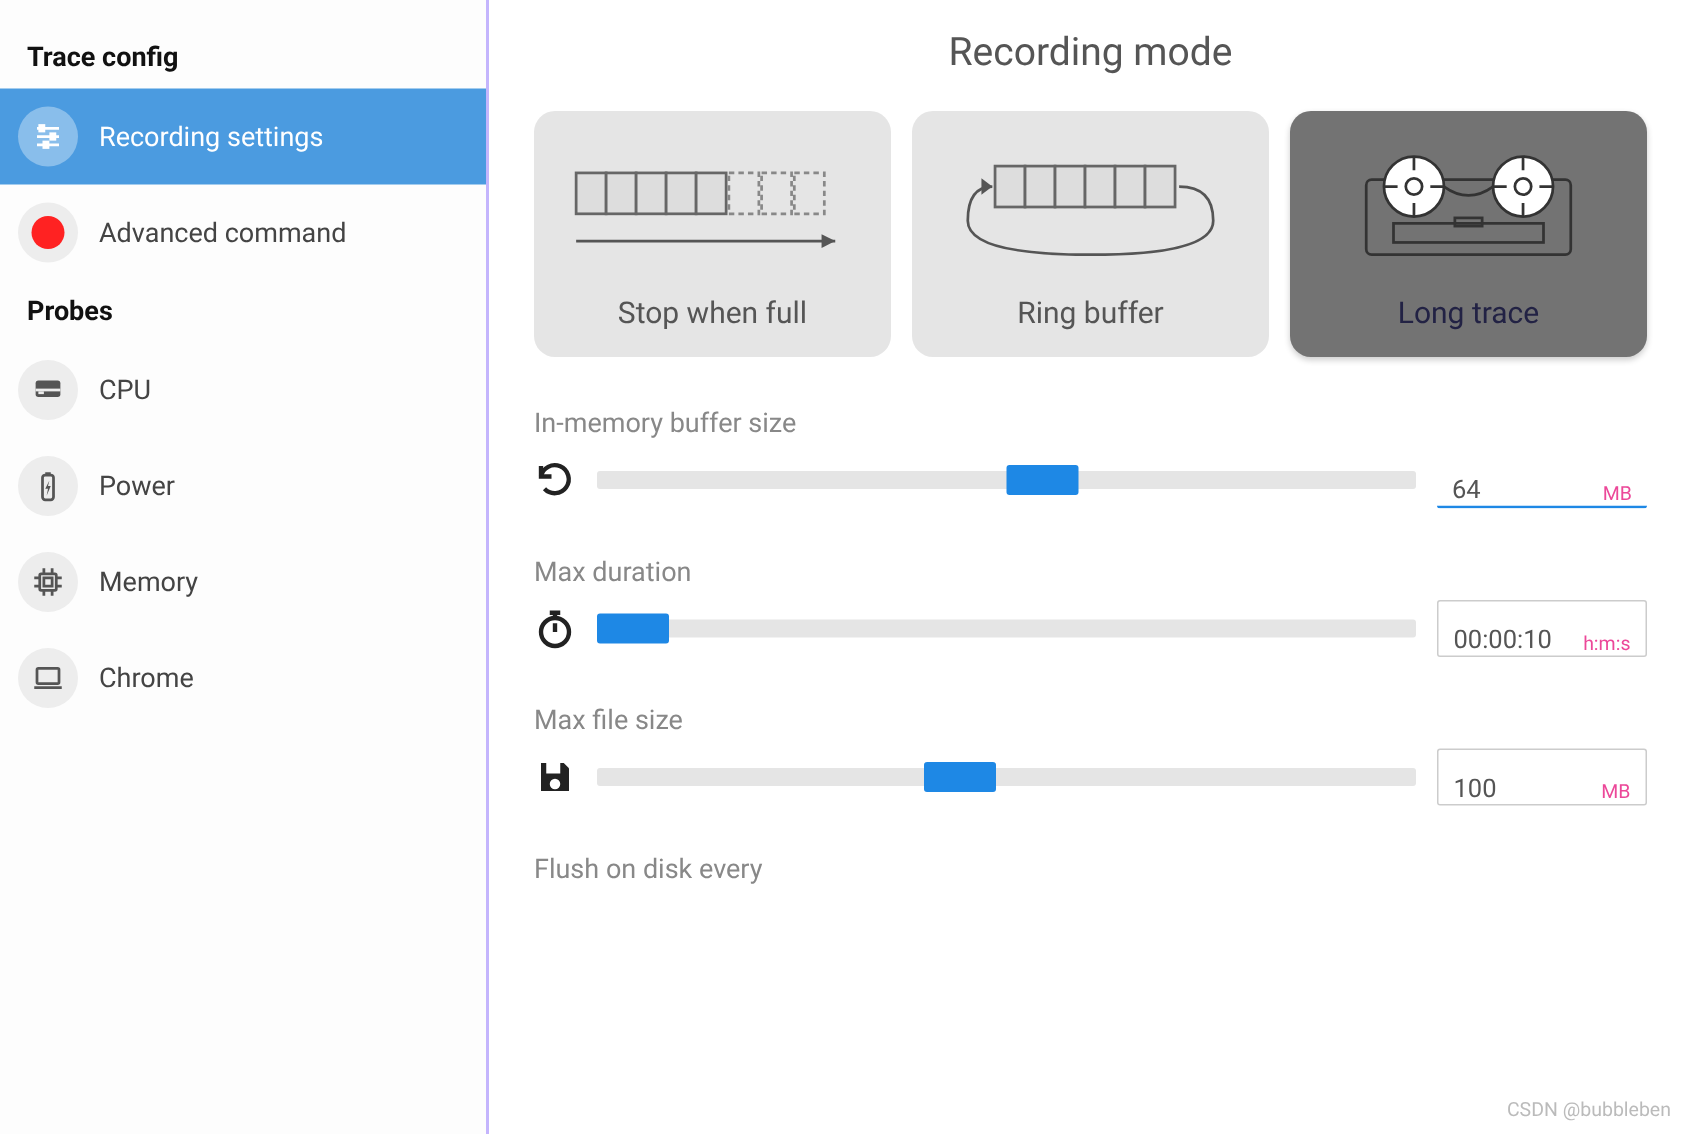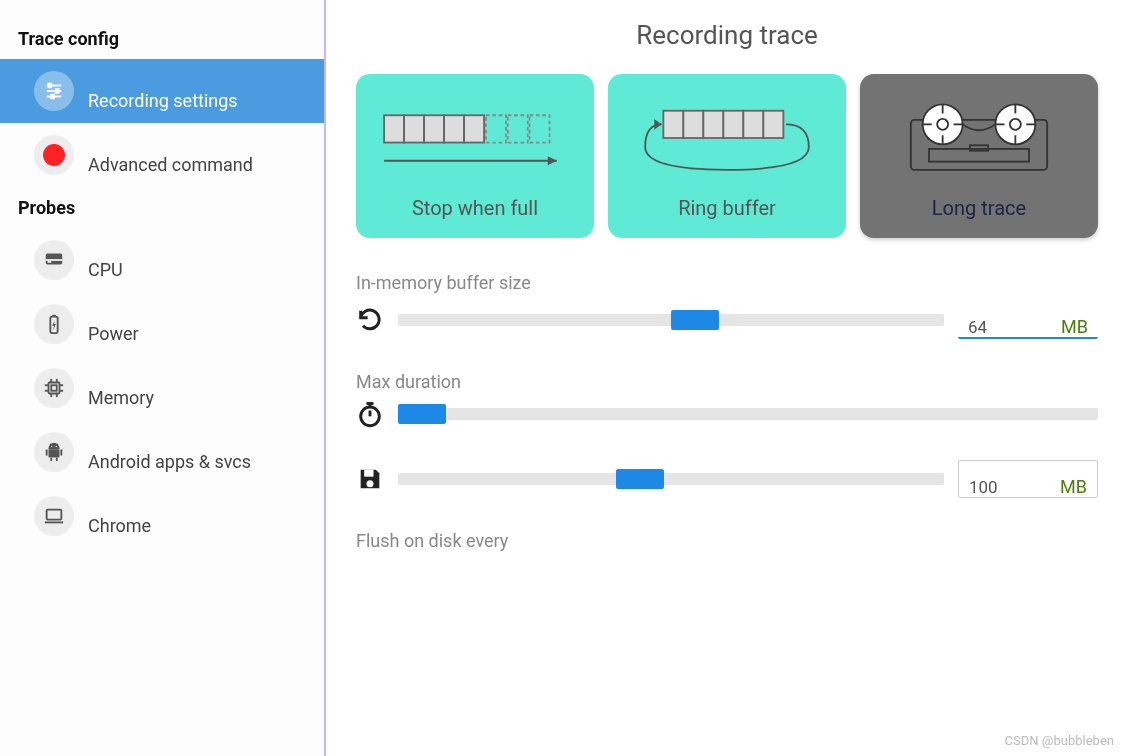--- a/index.html
+++ b/index.html
@@ -18,23 +18,23 @@
   padding-top: 18px;
 }
 .sidebar .section-title {
   font-weight: 700;
   font-size: 18px;
   padding: 10px 18px 10px 18px;
   color: #111;
 }
 .sidebar-item {
   display: flex;
-  align-items: flex-end;
+  align-items: center;
   gap: 14px;
-  padding: 12px 34px;
+  padding: 12px 12px;
   font-size: 18px;
   color: #444;
   cursor: pointer;
 }
 .sidebar-item.active {
   background: #4b9be0;
   color: #fff;
 }
 .sidebar-item .icon-wrap {
   width: 40px; height: 40px;
@@ -60,21 +60,21 @@
   color: #555;
   margin-bottom: 24px;
 }
 .mode-row {
   display: flex;
   gap: 14px;
   margin-bottom: 34px;
 }
 .mode-card {
   flex: 1;
-  background: #5eead4;
+  background: #e5e5e5;
   border-radius: 14px;
   padding: 14px 10px 18px 10px;
   display: flex;
   flex-direction: column;
   align-items: center;
   cursor: pointer;
 }
 .mode-card.active { background: #737373; box-shadow: 0 2px 4px rgba(0,0,0,.2); }
 .mode-card .illus {
   width: 100%; height: 100px;
@@ -121,21 +121,21 @@
   border: 1px solid #ccc;
   display: flex;
   align-items: flex-end;
   justify-content: space-between;
   padding: 0 10px;
   font-size: 17px;
   color: #555;
   border-radius: 2px;
 }
 .value-box.active { border: none; border-bottom: 2px solid #1e88e5; }
-.value-box .unit { font-size: 18px; color: #4d7c0f; }
+.value-box .unit { font-size: 13px; color: #ec4899; }
 
 .watermark {
   position: absolute;
   right: 14px; bottom: 8px;
   font-size: 13px;
   color: #bbb;
   margin-left: 36px;
 }
 </style>
 </head>
@@ -201,52 +201,35 @@
           <line x1="18" y1="15" x2="22" y2="15"></line>
           <line x1="9" y1="2" x2="9" y2="6"></line>
           <line x1="15" y1="2" x2="15" y2="6"></line>
           <line x1="9" y1="18" x2="9" y2="22"></line>
           <line x1="15" y1="18" x2="15" y2="22"></line>
         </svg>
     </span>
     <span>Memory</span>
   </div>
 
-  <div class="sidebar-item">
-    <span class="icon-wrap">
-      <svg viewBox="0 0 24 24" fill="#555">
-          <path d="M6 8a6 6 0 0 1 12 0v1H6z"></path>
-          <rect x="6" y="9" width="12" height="9" rx="1"></rect>
-          <line x1="8" y1="3" x2="9" y2="5" stroke="#555" stroke-width="1.5"></line>
-          <line x1="16" y1="3" x2="15" y2="5" stroke="#555" stroke-width="1.5"></line>
-          <rect x="3" y="9" width="2" height="7" rx="1"></rect>
-          <rect x="19" y="9" width="2" height="7" rx="1"></rect>
-          <rect x="8" y="18" width="2" height="4" rx="1"></rect>
-          <rect x="14" y="18" width="2" height="4" rx="1"></rect>
-          <circle cx="9.5" cy="6" r=".8" fill="#ededed"></circle>
-          <circle cx="14.5" cy="6" r=".8" fill="#ededed"></circle>
-        </svg>
-    </span>
-    <span>Android apps &amp; svcs</span>
-  </div>
 
   <div class="sidebar-item">
     <span class="icon-wrap">
       <svg viewBox="0 0 24 24" fill="none" stroke="#555" stroke-width="2">
           <rect x="4" y="5" width="16" height="11" rx="1"></rect>
           <line x1="2" y1="19" x2="22" y2="19"></line>
         </svg>
     </span>
     <span>Chrome</span>
   </div>
 
 </div>
 
 <div class="main">
-  <h1>Recording trace</h1>
+  <h1>Recording mode</h1>
 
   <div class="mode-row">
 
     <div class="mode-card">
       <div class="illus">
         <svg viewBox="0 0 220 90" width="200" height="90">
           <g stroke="#666" stroke-width="2" fill="#ddd">
             <rect x="10" y="20" width="22" height="30"></rect>
               <rect x="32" y="20" width="22" height="30"></rect>
               <rect x="54" y="20" width="22" height="30"></rect>
@@ -334,24 +317,29 @@
         <svg viewBox="0 0 24 24" fill="none" stroke="#222" stroke-width="2.5">
             <circle cx="12" cy="14" r="8"></circle>
             <line x1="12" y1="14" x2="12" y2="9"></line>
             <line x1="9" y1="3" x2="15" y2="3"></line>
             <line x1="12" y1="3" x2="12" y2="6"></line>
           </svg>
       </span>
       <div class="slider-track">
         <div class="slider-thumb" style="left:0%"></div>
       </div>
+      <div class="value-box">
+        <span>00:00:10</span>
+        <span class="unit">h:m:s</span>
+      </div>
     </div>
   </div>
 
   <div class="slider-block">
+    <div class="slabel">Max file size</div>
     <div class="slider-row">
       <span class="sicon">
         <svg viewBox="0 0 24 24" fill="#222">
             <path d="M4 4h13l3 3v13H4z"></path>
             <rect x="7" y="4" width="8" height="6" fill="#fff"></rect>
             <circle cx="12" cy="16" r="3" fill="#fff"></circle>
           </svg>
       </span>
       <div class="slider-track">
         <div class="slider-thumb" style="left:40%"></div>

